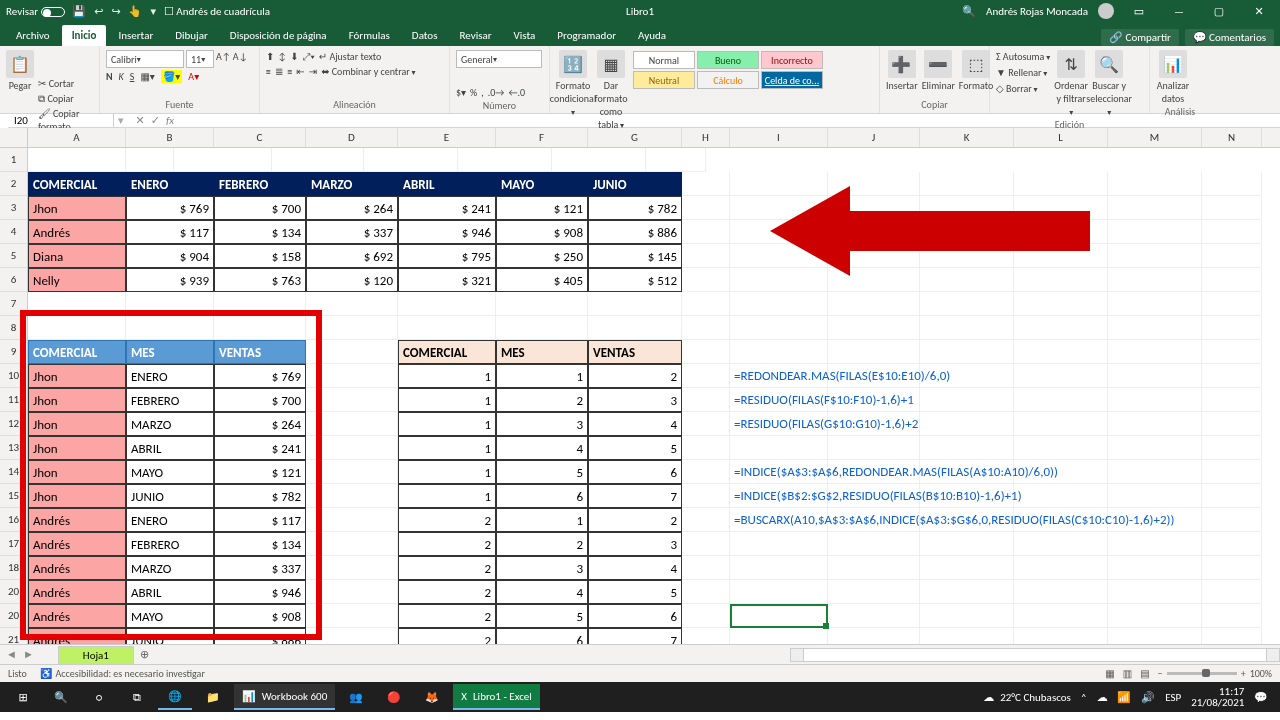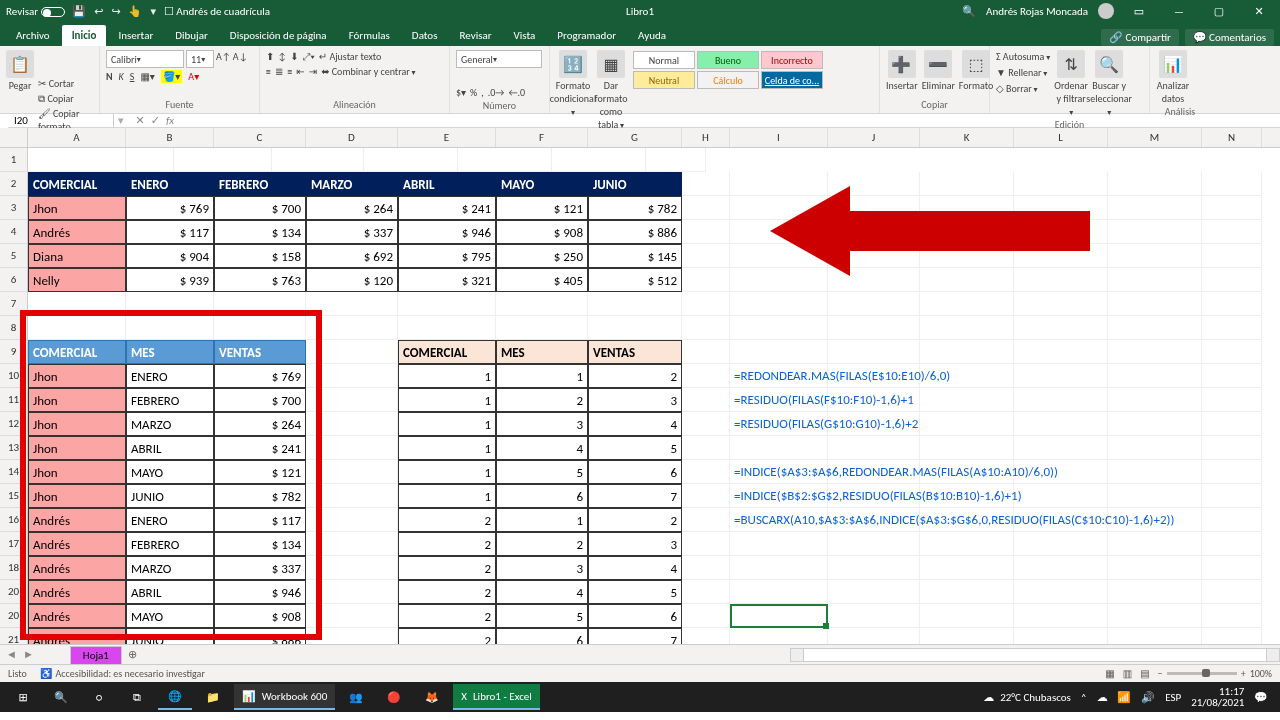--- a/index.html
+++ b/index.html
@@ -77,21 +77,21 @@
   }
 
   
   .red-box{ position:absolute; left:20px; top:182px; width:302px; height:330px; border:6px solid #e30000; pointer-events:none;}
 
   .sel-cell{ position:absolute; border:2px solid #1a7f37; width:98px; height:24px; left:0; top:0; pointer-events:none;}
   .sel-handle{position:absolute; right:-3px; bottom:-3px; width:6px; height:6px; background:#1a7f37;}
 
   
   .sheettabs{ height:20px; background:#f3f2f1; border-top:1px solid #ccc; display:flex; align-items:center; font-size:11px;}
-  .stab{ padding:2px 12px; background:#d946ef; border:1px solid #ccc; border-bottom:none; margin-left:36px;}
+  .stab{ padding:2px 24px; background:#bef264; border:1px solid #ccc; border-bottom:none; margin-left:24px;}
   .plus{margin-left:6px; color:#666;}
   .hscroll{margin-left:auto; flex:0 0 490px; height:14px; border:1px solid #ccc; background:#fff; position:relative;}
   .hscroll::before{content:""; position:absolute; left:0; top:0; height:100%; width:12px; background:#eee; border-right:1px solid #ccc;}
   .hscroll::after{content:""; position:absolute; right:0; top:0; height:100%; width:12px; background:#eee; border-left:1px solid #ccc;}
 
   
   .status{height:18px; background:#f3f2f1; border-top:1px solid #ccc; display:flex; align-items:center; font-size:10px; color:#555; padding:0 8px; gap:14px;}
   .status .right{margin-left:auto; display:flex; gap:8px; align-items:center;}
   .zoom{display:flex; align-items:center; gap:4px;}
   .slider{width:70px; height:3px; background:#bbb; position:relative;}

